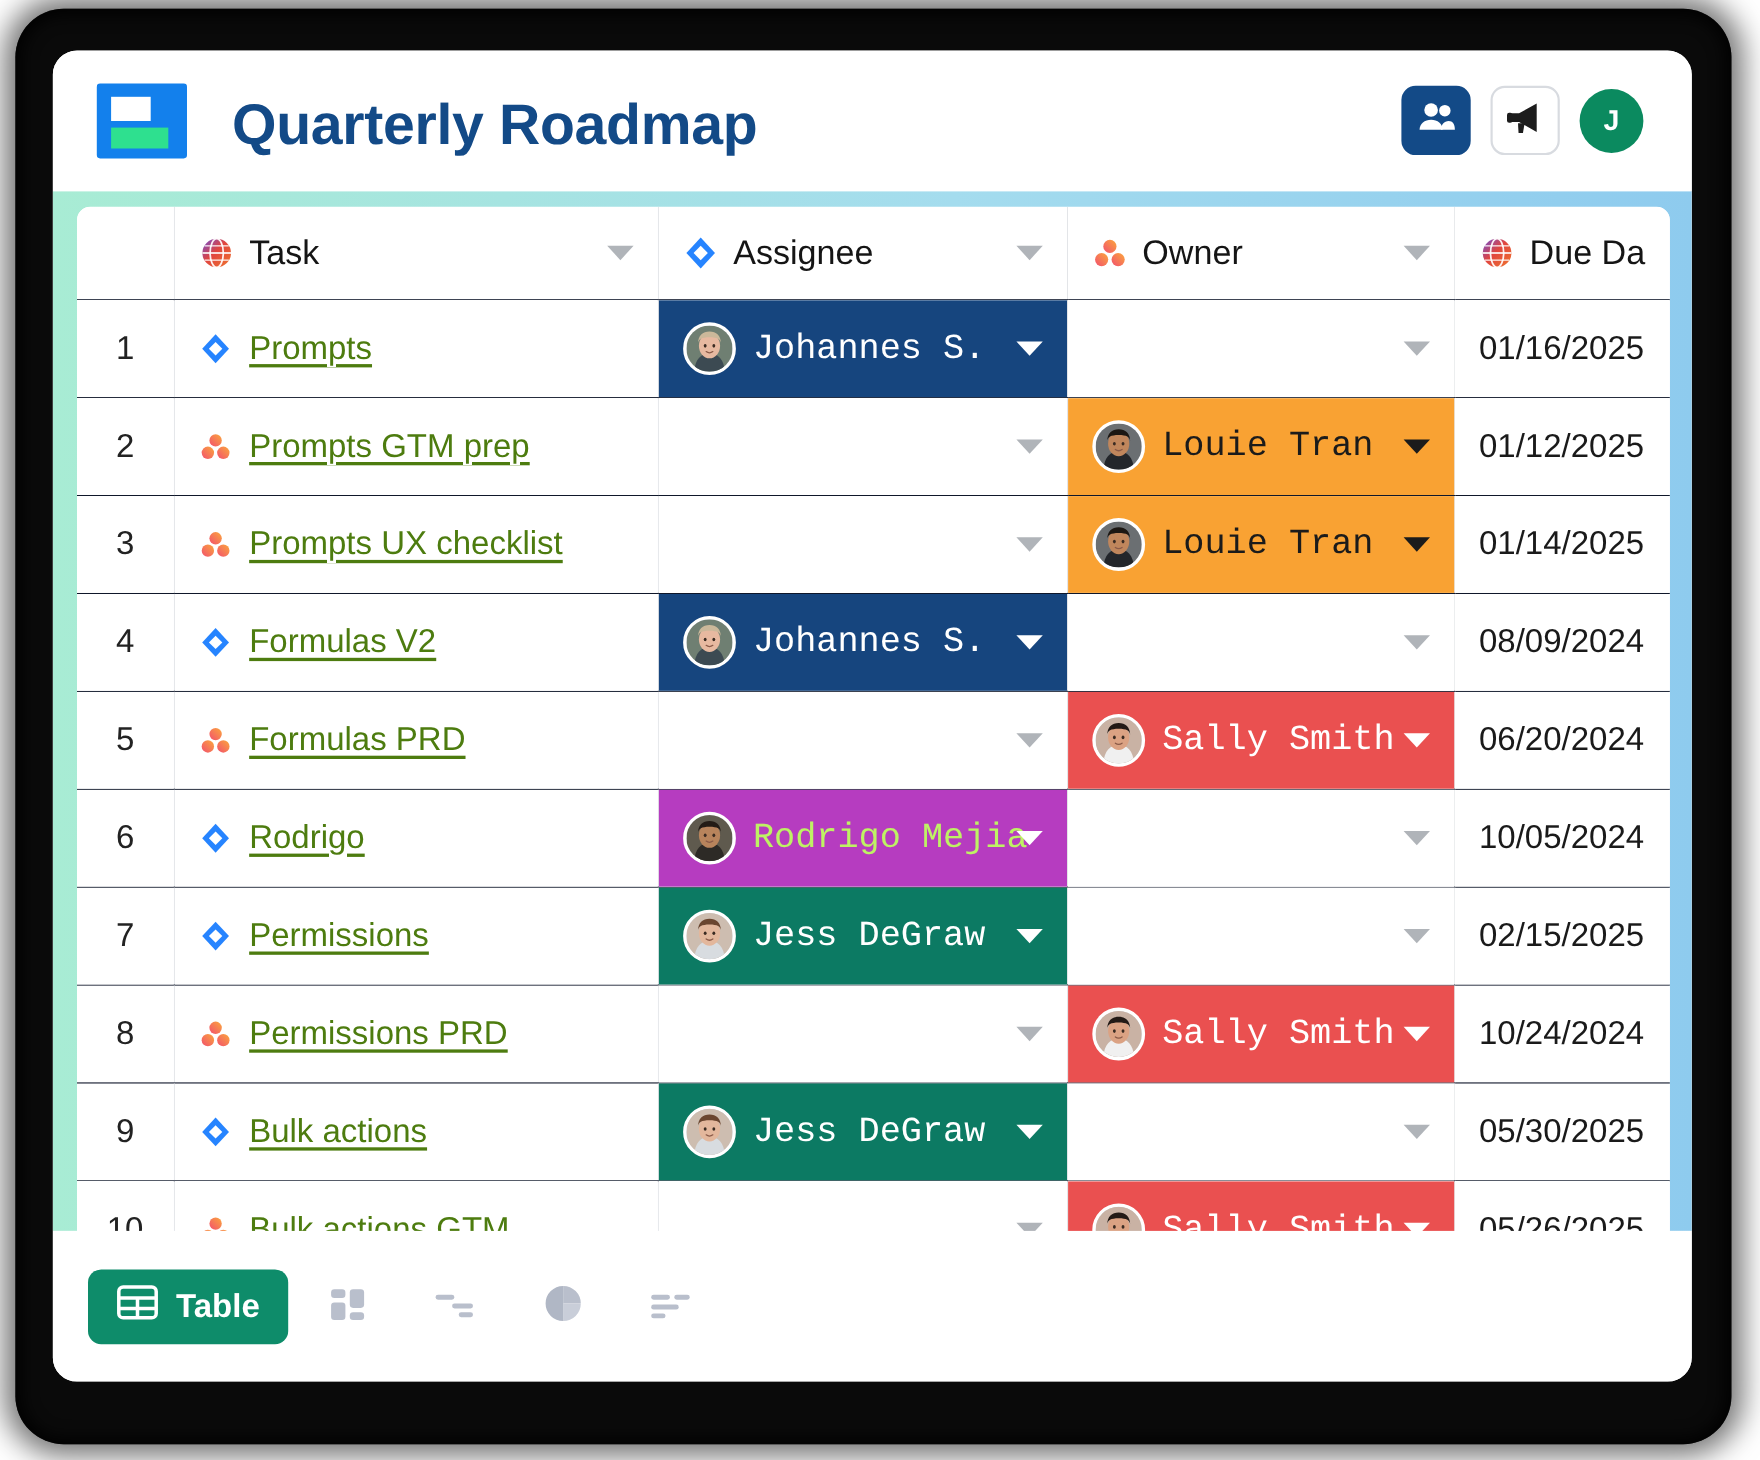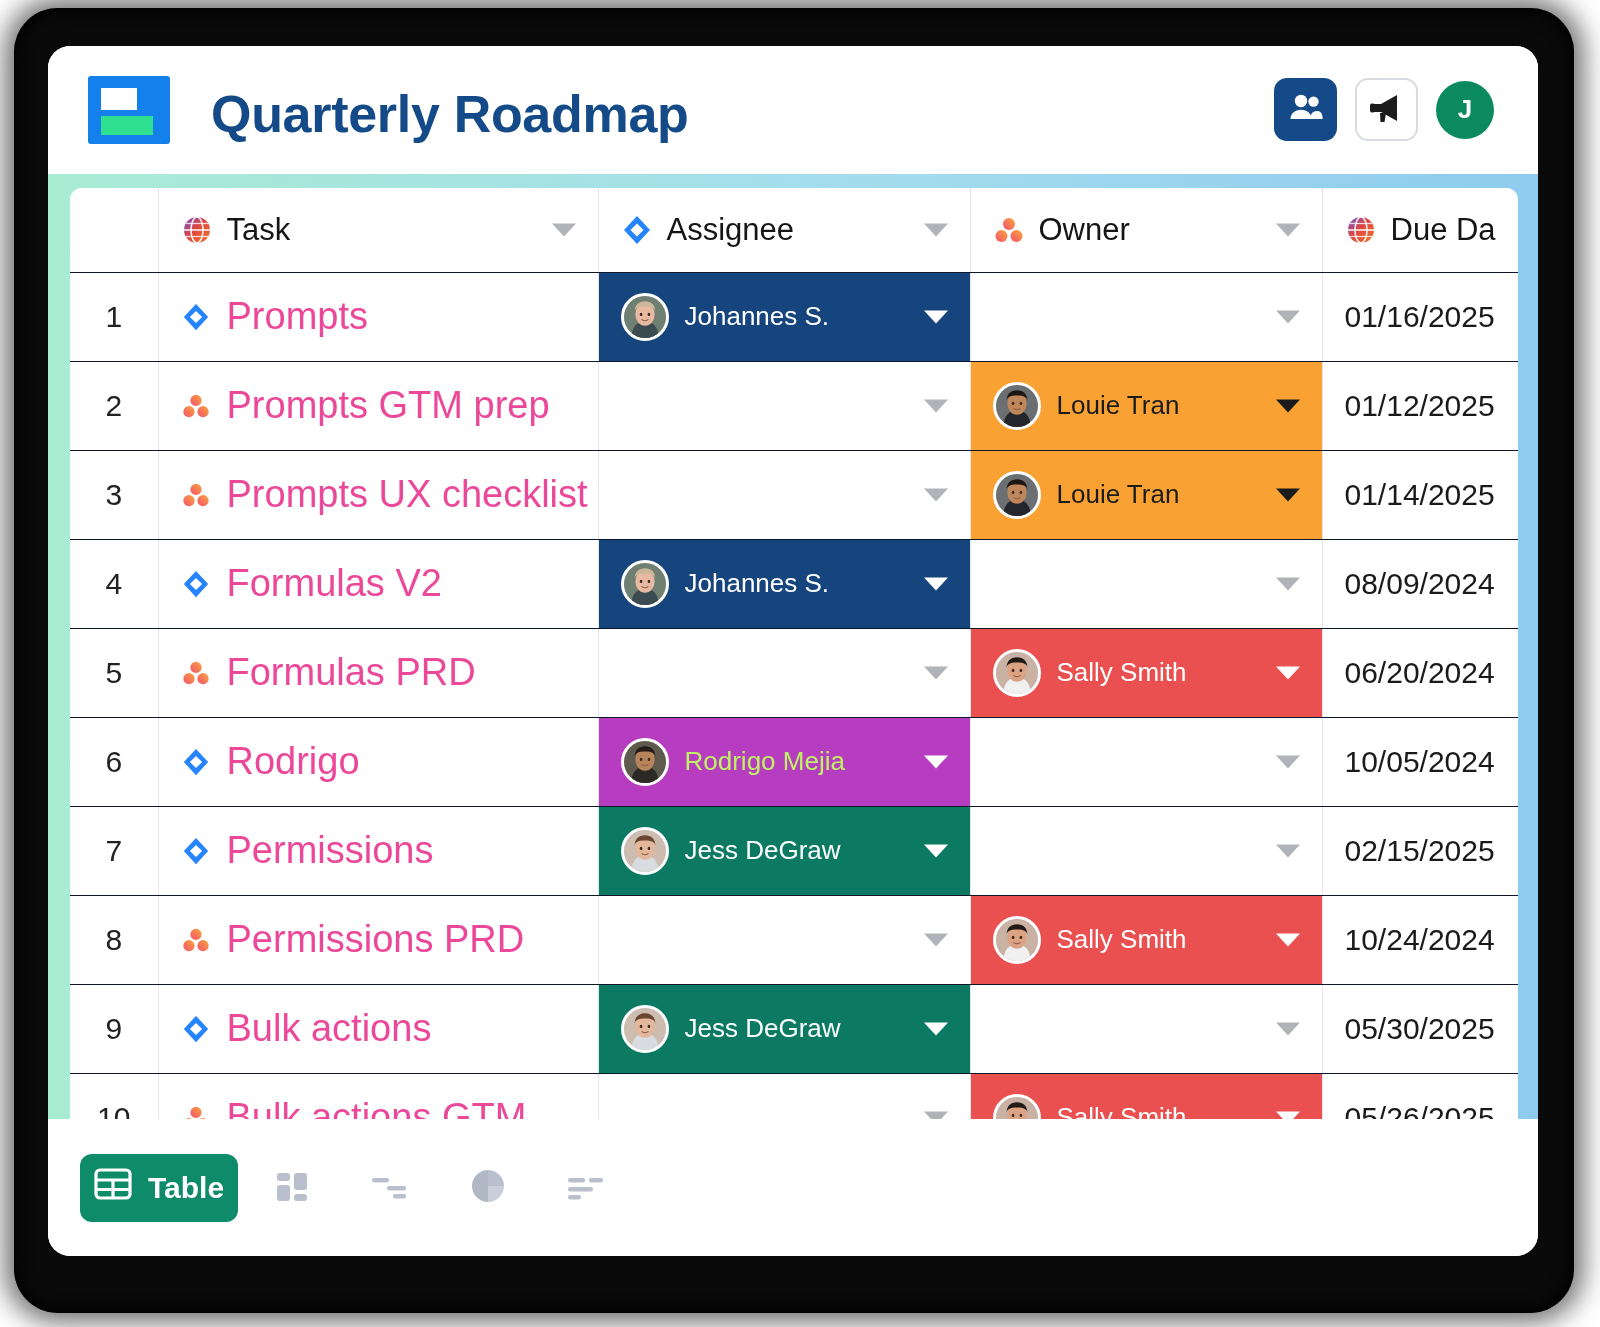--- a/index.html
+++ b/index.html
@@ -151,35 +151,35 @@
   .caret.on-color { border-top-color: #ffffff; }
   .caret.on-dark  { border-top-color: #1b1b1b; }
 
   
   .ic { width: 32px; height: 32px; flex: 0 0 32px; display:block; }
   .ic-sm { width: 30px; height: 30px; flex: 0 0 30px; display:block; }
 
   
   .task-cell { display: flex; align-items: center; gap: 16px; }
   .task-link {
-    font-size: 38px; color: #ec4899; 
+    font-size: 30px; color: #4d7c0f; text-decoration: underline;
     text-underline-offset: 5px;
     cursor: pointer;
   }
 
   
   td.person { padding: 0; }
   .person-fill {
     position: absolute; inset: 0;
     display: flex; align-items: center;
     padding-left: 22px;
     gap: 16px;
   }
   .person-fill.empty { background: #ffffff; }
-  .pname { font-size: 26px; white-space: nowrap; }
+  .pname { font-size: 32px; white-space: nowrap; font-family: Liberation Mono, monospace; }
   .pavatar {
     width: 48px; height: 48px; flex: 0 0 48px;
     border-radius: 50%;
     border: 3px solid #ffffff;
     overflow: hidden;
     position: relative;
     background: #cfd3d8;
   }
   .pavatar svg { display:block; width:100%; height:100%; }
 
@@ -194,21 +194,21 @@
     display: flex; align-items: center;
     padding-left: 32px;
     gap: 10px;
   }
   .view-btn-active {
     display: flex; align-items: center; gap: 16px;
     background: #0e8c6a;
     color: #ffffff;
     border-radius: 12px;
     height: 68px;
-    padding: 0 14px;
+    padding: 0 26px;
     font-size: 30px;
     font-weight: 600;
     cursor: pointer;
   }
   .view-btn-icon {
     width: 56px; height: 56px;
     display: flex; align-items: center; justify-content: center;
     cursor: pointer;
     margin: 0 16px;
   }

